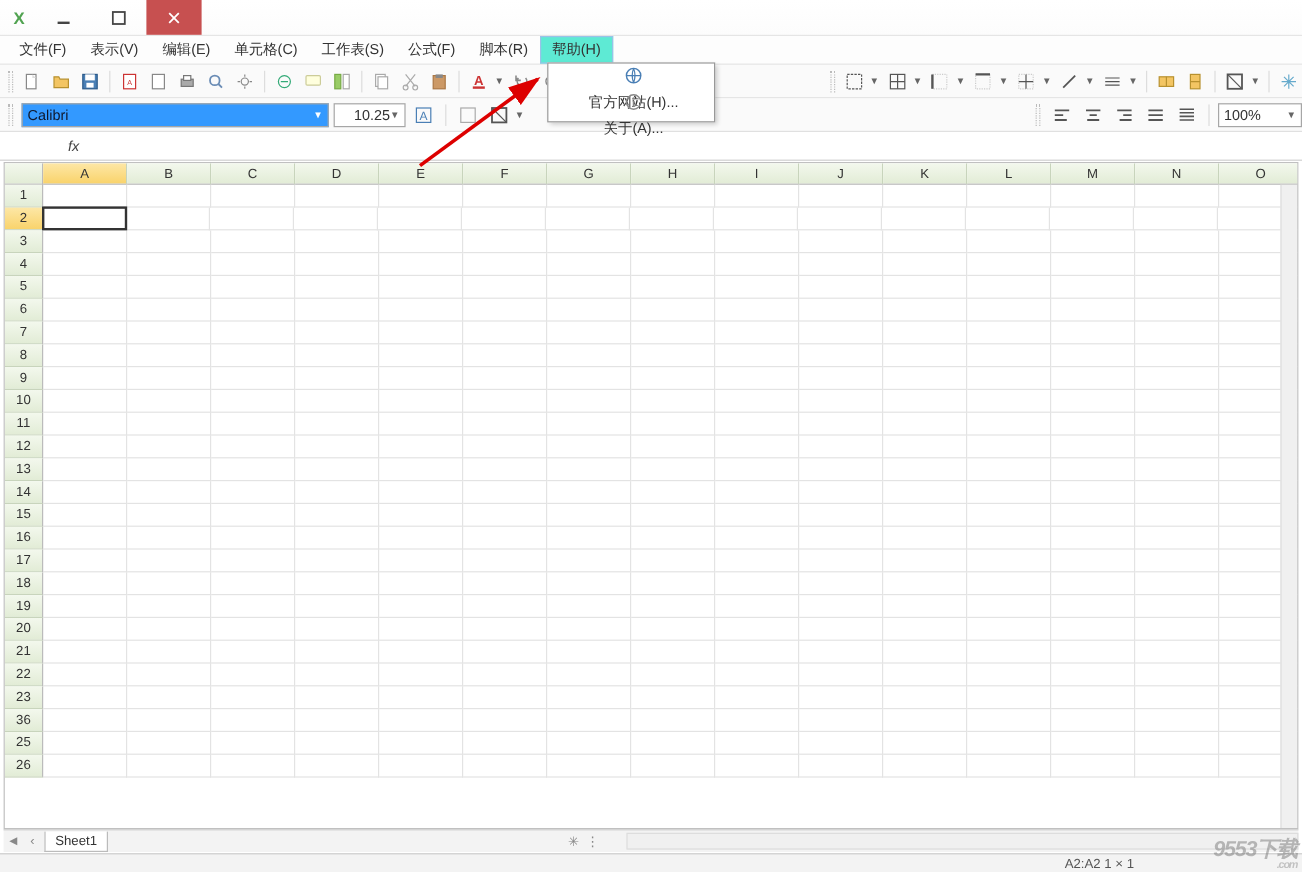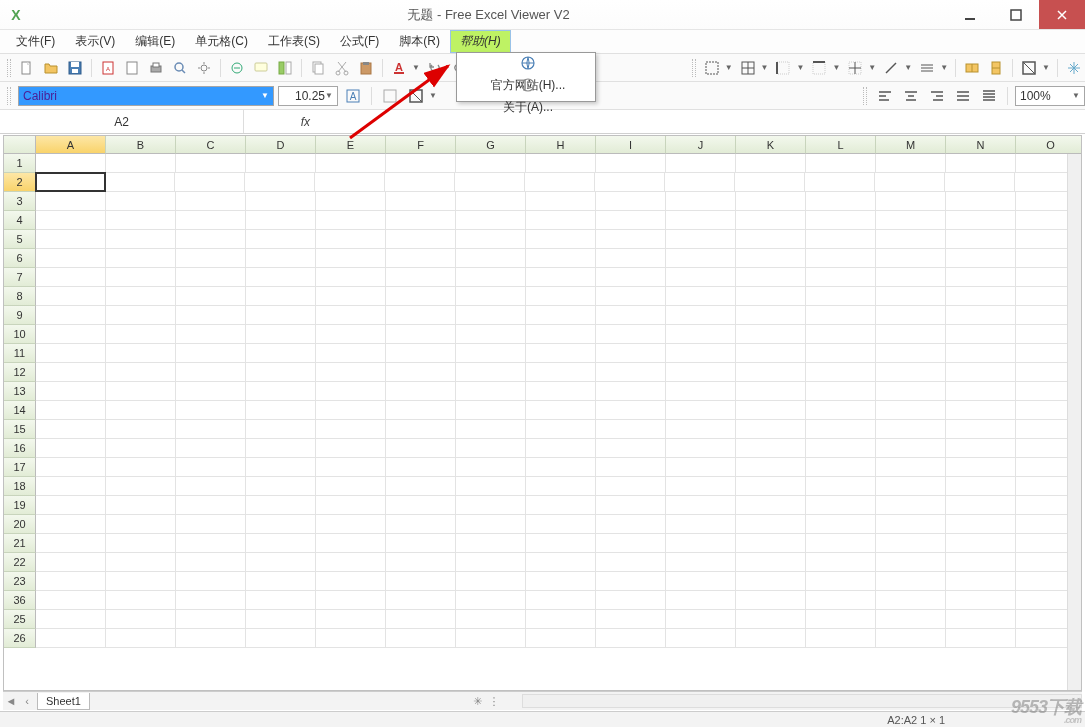--- a/index.html
+++ b/index.html
@@ -10,35 +10,35 @@
 .logo { width: 16px; height: 16px; margin: 0 6px 0 8px; color: #51a351; font-weight: bold; font-size: 14px; display:flex; align-items:center; justify-content:center;}
 .title { flex: 1; text-align: center; color: #555; font-size: 13px; }
 .winbtns { display: flex; height: 100%; }
 .winbtn { width: 46px; height: 100%; display: flex; align-items: center; justify-content: center; cursor: default; }
 .winbtn.close { background: #c75050; color: #fff; }
 .winbtn svg { width: 12px; height: 12px; }
 
 
 .menubar { height: 24px; display: flex; align-items: center; border-bottom: 1px solid #e0e0e0; padding-left: 6px; background:#fdfdfd;}
 .menuitem { padding: 3px 10px; font-size: 12px; cursor: default; }
-.menuitem.active { background: #bef264; border: 1px solid #99c2e8; padding: 2px 9px; font-style: italic; }
+.menuitem.active { background: #5eead4; border: 1px solid #99c2e8; padding: 2px 9px; }
 
 
 .toolbar { height: 28px; display: flex; align-items: center; border-bottom: 1px solid #e0e0e0; padding-left: 4px; gap: 2px; background:#fafafa;}
 .grip { width: 4px; height: 18px; border-left: 1px dotted #bbb; border-right: 1px dotted #bbb; margin: 0 3px; }
 .tbtn { width: 22px; height: 22px; display: flex; align-items: center; justify-content: center; cursor: default; border: 1px solid transparent; }
 .tbtn svg { width: 16px; height: 16px; }
 .tsep { width: 1px; height: 18px; background: #ddd; margin: 0 3px; }
 .tdrop { display: flex; align-items: center; }
 .tdrop .arrow { font-size: 8px; color: #666; padding: 0 2px; cursor: default;}
 
 .fontbox { height: 28px; display: flex; align-items: center; border-bottom: 1px solid #e0e0e0; padding-left: 4px; gap:4px; background:#fafafa;}
 .combo { height: 20px; border: 1px solid #a6a6a6; background: #fff; display: flex; align-items: center; padding: 0 4px; font-size: 12px; }
 .combo.font { width: 256px; background:#3399ff; color:#fff; }
-.combo.font span{ color:#4c1d95;}
+.combo.font span{ color:#0f172a;}
 .combo.size { width: 60px; justify-content: flex-end; padding-left: 16px; }
 .combo .car { margin-left: auto; font-size: 8px; color: #666; }
 .combo.font .car{ color:#fff;}
 
 
 .namebar { height: 24px; display: flex; align-items: center; border-bottom: 1px solid #d0d0d0; background:#fff;}
 .namebox { width: 244px; text-align:center; font-size: 12px; border-right:1px solid #ddd; height:100%; display:flex; align-items:center; justify-content:center;}
 .fxlabel { width:76px; text-align:right; padding-right:10px; font-style: italic; color:#444; font-size:12px;}
 .fxinput { flex:1; height:100%; }
 
@@ -81,21 +81,20 @@
 
 .zoomcombo{ width:70px; }
 
 .tb2-fill{ flex:1;}
 </style>
 </head>
 <body>
 
 <div class="titlebar">
   <div class="logo">X</div>
-  <div class="title">无题 - Free Excel Viewer V2</div>
   <div class="winbtns">
     <div class="winbtn">
         <svg viewBox="0 0 12 12">
           <rect x="1" y="9" width="10" height="2" fill="#444"></rect>
         </svg>
       </div>
     <div class="winbtn">
         <svg viewBox="0 0 12 12">
           <rect x="1" y="1" width="10" height="10" fill="none" stroke="#444" stroke-width="1.5"></rect>
         </svg>
@@ -385,21 +384,20 @@
       </svg>
     </div>
   <div class="tsep"></div>
   <div class="combo zoomcombo">
       <span>100%</span>
       <span class="car">▼</span>
     </div>
 </div>
 
 <div class="namebar">
-  <div class="namebox">A2</div>
   <div class="fxlabel">fx</div>
   <div class="fxinput"></div>
 </div>
 
 <div class="sheet">
   <div class="corner"></div>
   <div class="colhdrs" id="colhdrs">
       <div class="colhdr sel">A</div>
       <div class="colhdr">B</div>
       <div class="colhdr">C</div>

